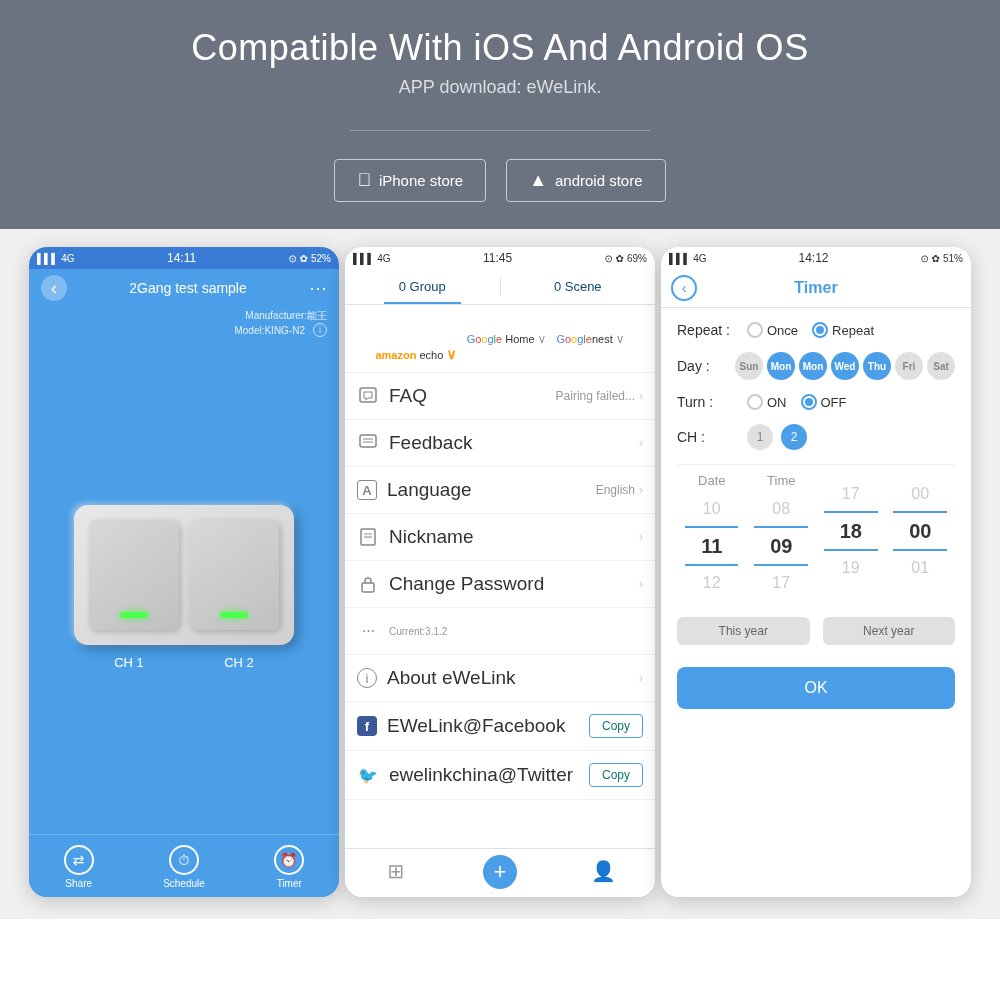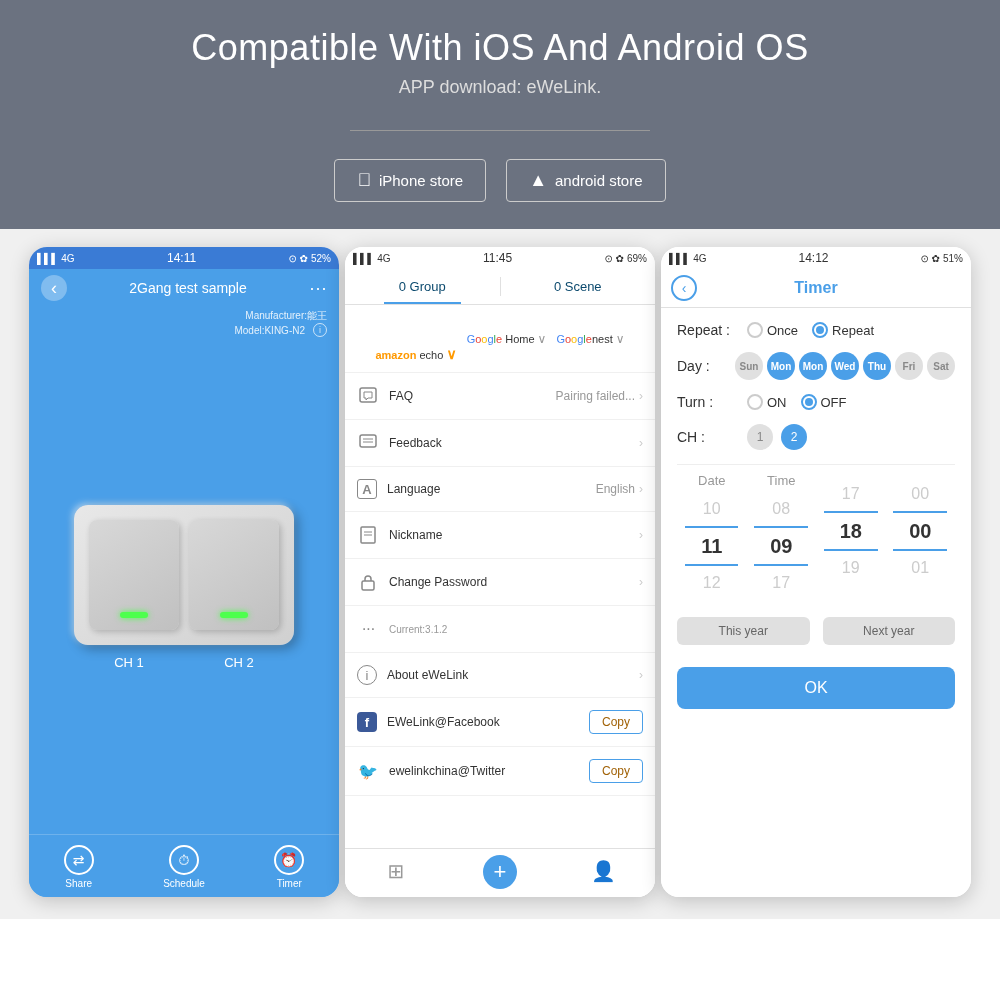--- a/index.html
+++ b/index.html
@@ -248,26 +248,26 @@
       width: 22px;
       height: 22px;
       margin-right: 10px;
       display: flex;
       align-items: center;
       justify-content: center;
       color: #666;
       font-size: 14px;
       flex-shrink: 0;
     }
-    .settings-label { flex: 1; font-size: 12px; color: #333; }
+    .settings-label { flex: 1; font-size: 19px; color: #333; }
     .settings-value { font-size: 12px; color: #999; margin-right: 4px; }
     .settings-arrow { font-size: 12px; color: #ccc; }
     .settings-copy-btn {
       border: 1px solid #4a9fe8;
-      color: #a16207;
+      color: #0f766e;
       background: #fff;
       padding: 4px 12px;
       border-radius: 4px;
       font-size: 12px;
       cursor: pointer;
     }
     .settings-version { font-size: 10px; color: #999; }
     .phone2 .bottom-bar {
       display: flex;
       justify-content: space-around;

